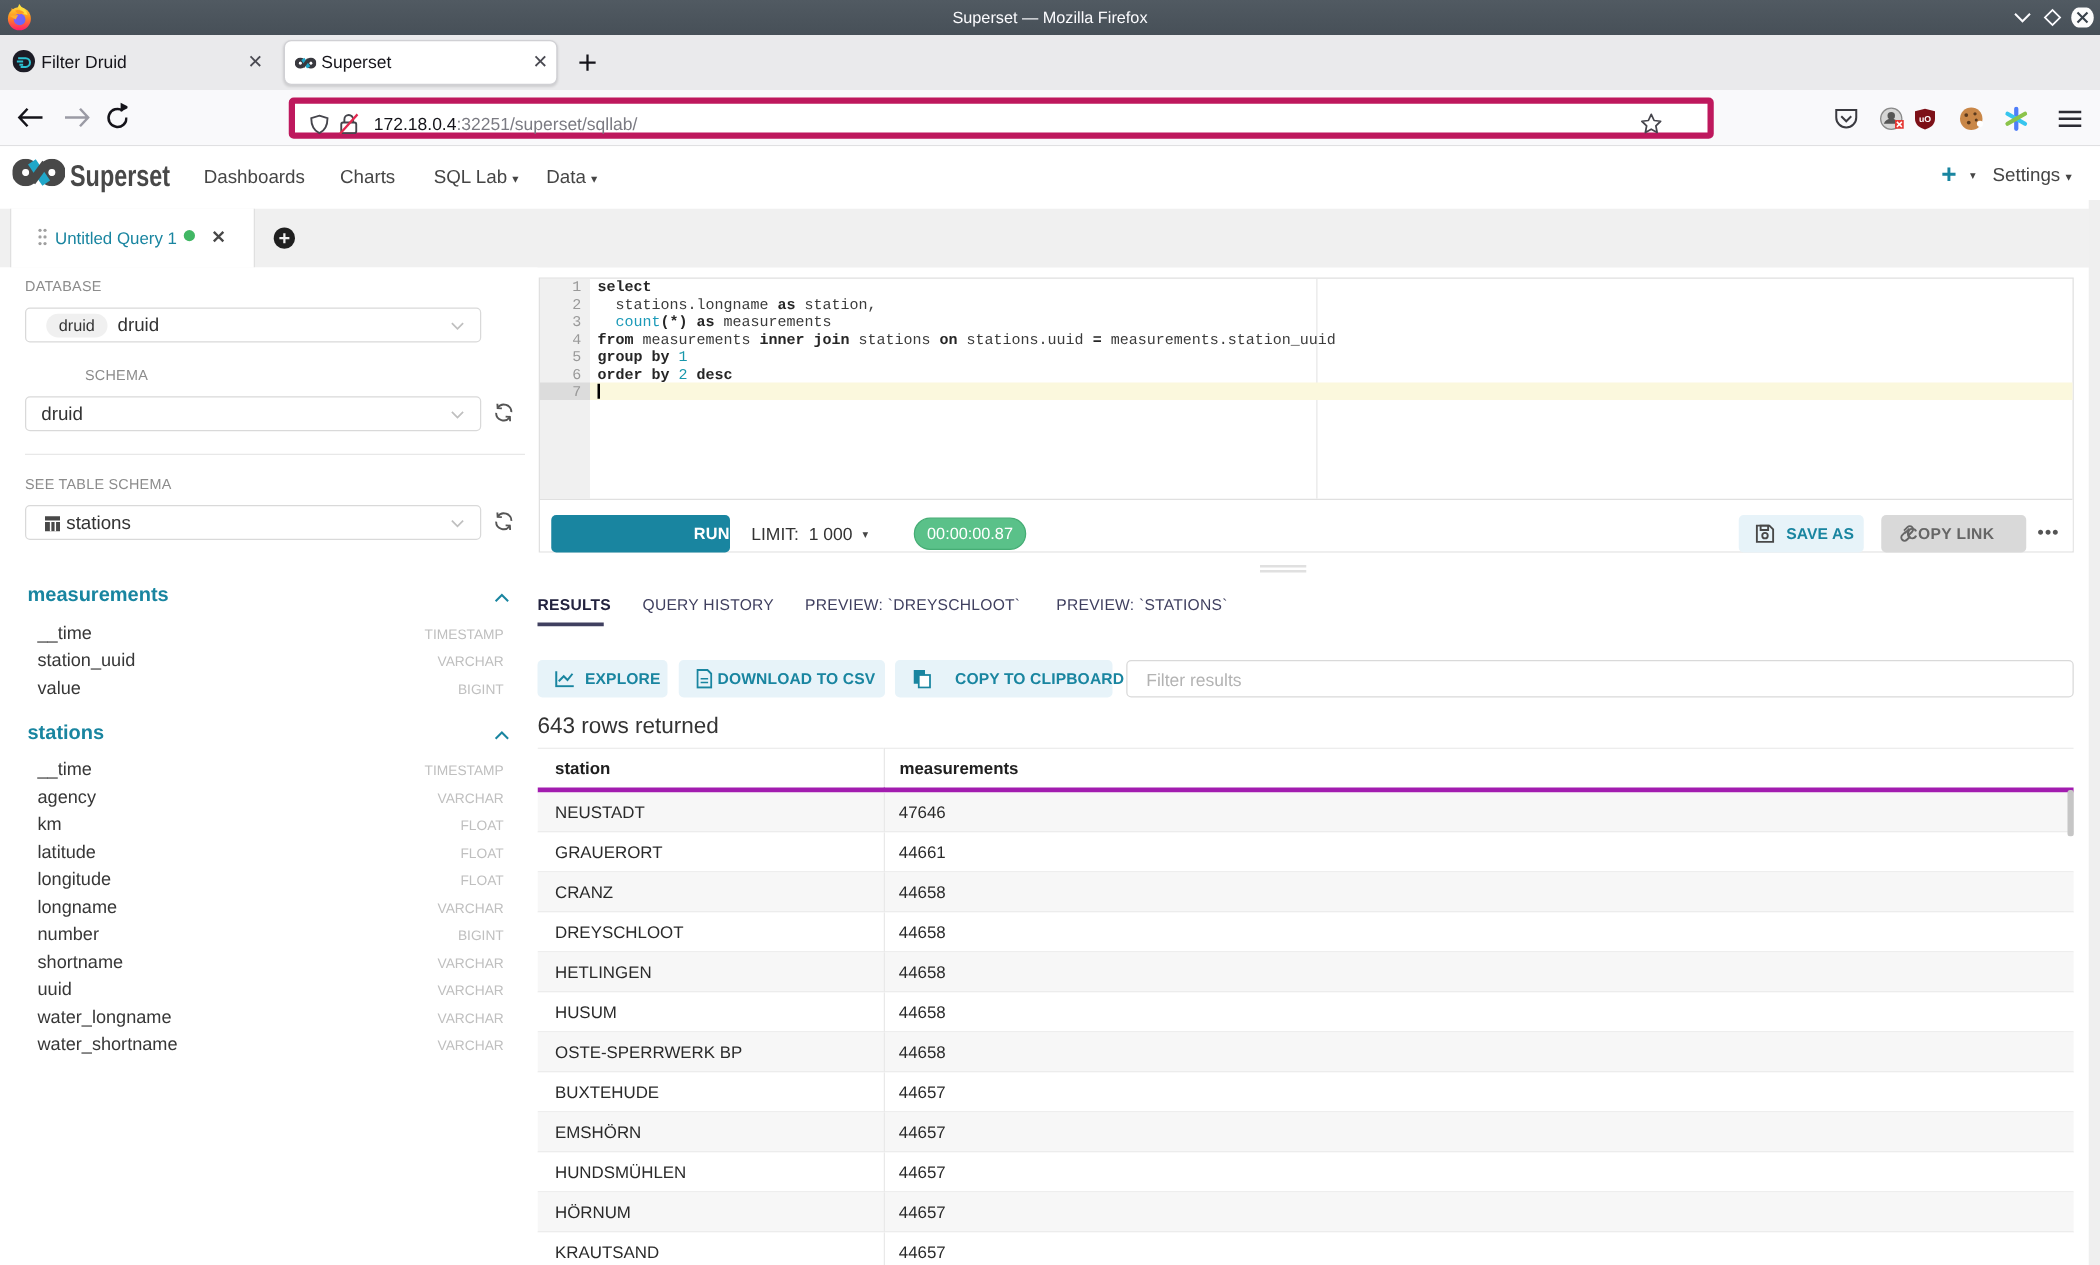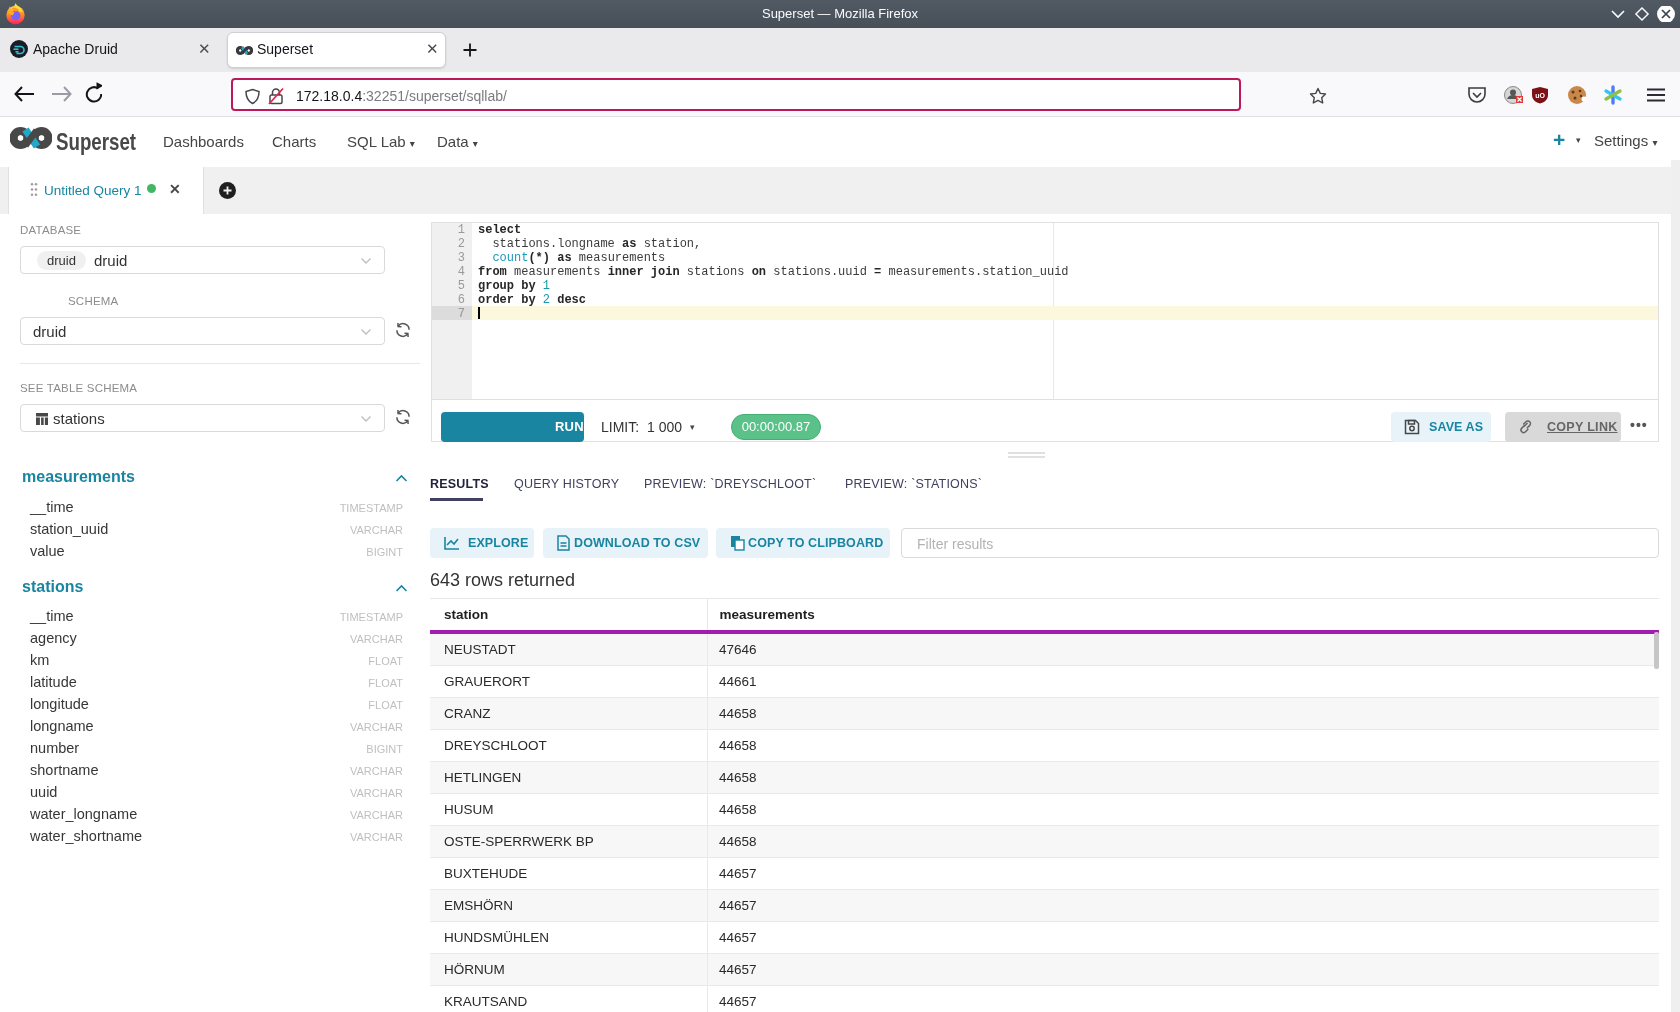--- a/index.html
+++ b/index.html
@@ -19,22 +19,22 @@
     background:#eaeaec; }
   #activetab { position:absolute; left:227px; top:4px; width:219px; height:36px;
     background:#fff; border:1px solid #d0d0d4; border-radius:6px;
     box-shadow:0 1px 2px rgba(0,0,0,.12); }
   .tabtitle { font-size:14px; color:#15141a; }
   .tabclose { color:#4a4a52; font-size:15px; }
 
   
   #urlrow { position:absolute; left:0; top:72px; width:1680px; height:45px;
     background:#f9f9fb; border-bottom:1px solid #e0e0e2; }
-  #urlfield { position:absolute; left:231px; top:6px; width:1010px; height:33px;
-    background:#fff; border:2px solid #be185d; border-radius:4px; }
+  #urlfield { position:absolute; left:231px; top:6px; width:1140px; height:33px;
+    background:#fff; border:5px solid #be185d; border-radius:4px; }
 
   
   #appheader { position:absolute; left:0; top:117px; width:1680px; height:50px; background:#fff; }
   .nav { font-size:15px; color:#454545; }
 
   
   #querystrip { position:absolute; left:0; top:167px; width:1680px; height:47px; background:#f0f0f0; }
   #qtab { position:absolute; left:8px; top:0; width:196px; height:47px; background:#fff;
     border-left:1px solid #e0e0e0; border-right:1px solid #e0e0e0; }
 
@@ -111,21 +111,21 @@
   </div>
 
   <div id="tabbar">
 
     <svg class="abs" style="left:10px;top:12px" width="18" height="18" viewBox="0 0 18 18">
       <circle cx="9" cy="9" r="9" fill="#1c1c26"></circle>
       <path d="M4.5 6.5 h6 a3.5 3.5 0 0 1 0 7 h-4" fill="none" stroke="#2cc2d2" stroke-width="1.6"></path>
       <path d="M3.5 9.2 h5" stroke="#2cc2d2" stroke-width="1.6"></path>
       <path d="M5.5 11.8 h3" stroke="#2cc2d2" stroke-width="1.6"></path>
     </svg>
-    <div class="abs tabtitle" style="left:33px;top:13px;">Apache Druid</div>
+    <div class="abs tabtitle" style="left:33px;top:13px;">Filter Druid</div>
     <div class="abs tabclose" style="left:198px;top:12px;">✕</div>
 
     <div id="activetab">
       <svg class="abs" style="left:8px;top:13px" width="17" height="9" viewBox="0 0 84 44">
         <circle cx="21" cy="22" r="13.5" stroke="#39393f" stroke-width="17" fill="none"></circle>
         <circle cx="63" cy="22" r="13.5" stroke="#39393f" stroke-width="17" fill="none"></circle>
         <line x1="31" y1="5" x2="54" y2="39" stroke="#20a7c9" stroke-width="15"></line>
         <line x1="53" y1="7" x2="31" y2="37" stroke="#39393f" stroke-width="13"></line>
         <circle cx="21" cy="22" r="5.5" fill="#fff"></circle>
         <circle cx="63" cy="22" r="5.5" fill="#fff"></circle>
@@ -347,21 +347,21 @@
           <path d="M1.5 1.5 h10 l3 3 v10 h-13 Z" fill="none" stroke="#484848" stroke-width="1.5"></path>
           <circle cx="8" cy="9.5" r="2.2" fill="none" stroke="#484848" stroke-width="1.5"></circle>
           <path d="M4.5 1.5 h6 v3.5 h-6 Z" fill="none" stroke="#484848" stroke-width="1.5"></path>
         </svg>
         <span class="abs" style="left:38px;top:8px;">SAVE AS</span>
       </div>
       <div class="abs" style="left:1073px;top:12px;width:116px;height:30px;background:#d9d9d9;border-radius:4px;color:#666;font-size:12.5px;font-weight:bold;letter-spacing:.3px;">
         <svg class="abs" style="left:12px;top:7px" width="17" height="16" viewBox="0 0 17 16">
           <path d="M7 9.5 L10.5 6 M6.2 7.5 L9 4.7 a2.6 2.6 0 0 1 3.7 3.7 L9.9 11.2 M7.6 8.3 l-2.8 2.8 a2.6 2.6 0 0 0 3.7 3.7 l2.8 -2.8" fill="none" stroke="#666" stroke-width="1.5" transform="translate(0,-2)"></path>
         </svg>
-        <span class="abs" style="left:42px;top:8px;text-decoration:underline;">COPY LINK</span>
+        <span class="abs" style="left:20px;top:8px;">COPY LINK</span>
       </div>
       <div class="abs" style="left:1198px;top:17px;color:#555;font-size:14px;font-weight:bold;letter-spacing:1px;">•••</div>
     </div>
   </div>
 
   <div class="abs" style="left:1008px;top:452px;width:37px;height:2px;background:#e0e0e0;"></div>
   <div class="abs" style="left:1008px;top:456px;width:37px;height:2px;background:#e0e0e0;"></div>
 
   <div class="abs stab" style="left:430px;top:477px;color:#23233f;font-weight:bold;">RESULTS</div>
   <div class="abs" style="left:430px;top:498px;width:53px;height:3px;background:#404060;"></div>
@@ -382,21 +382,21 @@
         <path d="M1 1 h8 l3 3 v11 h-11 Z" fill="none" stroke="#1985a0" stroke-width="1.5"></path>
         <path d="M3.5 8 h6 M3.5 11 h6" stroke="#1985a0" stroke-width="1.3"></path>
       </svg>
       <span class="abs" style="left:31px;top:8px;">DOWNLOAD TO CSV</span>
     </div>
     <div class="bluebtn" style="left:286px;width:174px;">
       <svg class="abs" style="left:14px;top:7px" width="15" height="16" viewBox="0 0 15 16">
         <rect x="1" y="1" width="9" height="11" fill="#1985a0"></rect>
         <rect x="5" y="5" width="9" height="10" fill="#fff" stroke="#1985a0" stroke-width="1.4"></rect>
       </svg>
-      <span class="abs" style="left:32px;top:8px;">COPY TO CLIPBOARD</span>
+      <span class="abs" style="left:48px;top:8px;">COPY TO CLIPBOARD</span>
     </div>
     <div class="abs" style="left:471px;top:0;width:758px;height:30px;background:#fff;border:1px solid #d9d9d9;border-radius:4px;">
       <div class="abs" style="left:15px;top:7px;font-size:14px;color:#b3b3b3;">Filter results</div>
     </div>
   </div>
 
   <div class="abs" style="left:430px;top:570px;font-size:18px;color:#333;">643 rows returned</div>
 
   <div class="abs" style="left:430px;top:598px;width:1229px;height:414px;overflow:hidden;">
     <table class="results">

